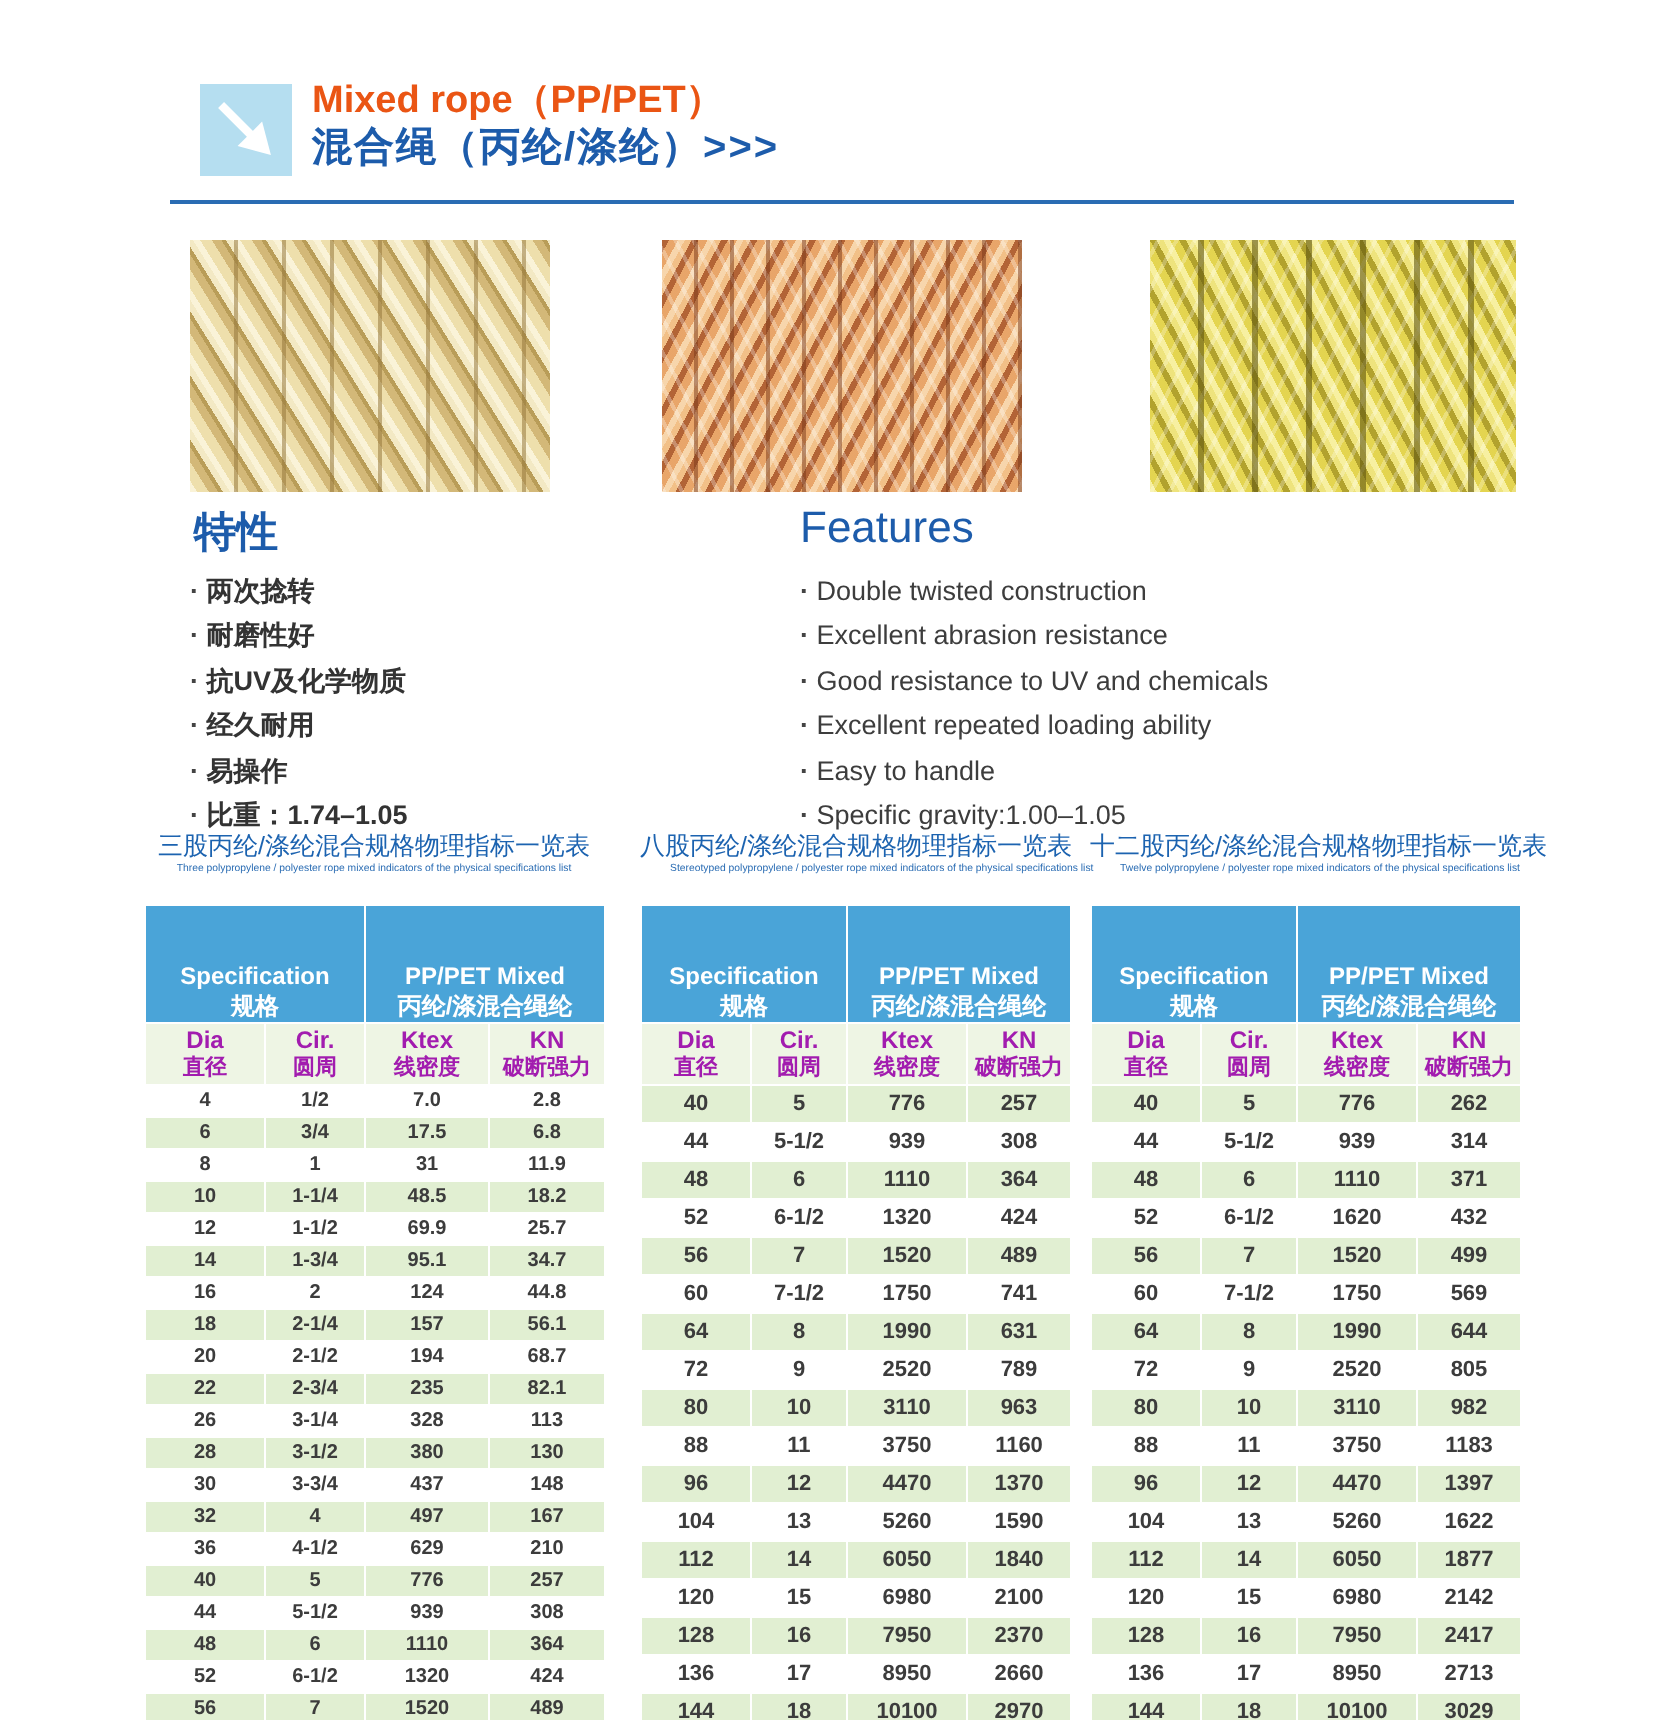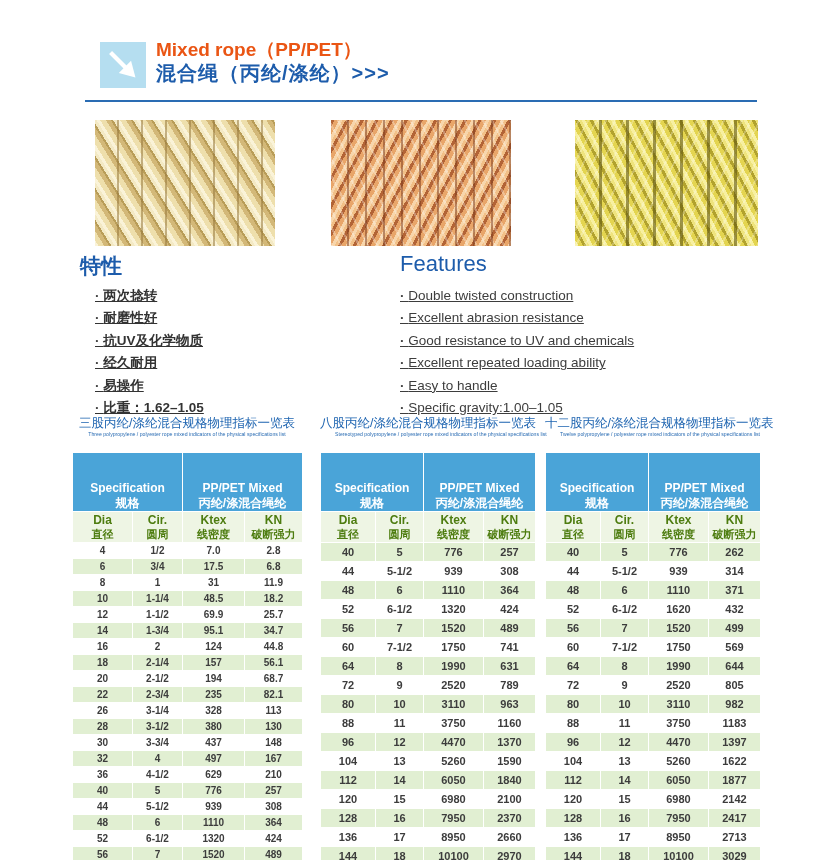--- a/index.html
+++ b/index.html
@@ -24,23 +24,23 @@
       repeating-linear-gradient(90deg, rgba(120,55,25,0) 0 16px, rgba(120,55,25,.5) 16px 18px),
       repeating-linear-gradient(62deg, rgba(255,255,255,.28) 0 2px, rgba(255,255,255,0) 2px 8px),
       repeating-linear-gradient(-62deg, rgba(250,220,180,.9) 0 3px, rgba(233,166,106,.95) 3px 7px, rgba(168,86,44,.8) 7px 10px, rgba(244,196,140,.9) 10px 13px);}
   .photo-3{left:575px;width:183px;background-color:#ddca4e;
     background-image:
       repeating-linear-gradient(90deg, rgba(95,85,15,0) 0 24px, rgba(95,85,15,.6) 24px 27px),
       repeating-linear-gradient(-62deg, rgba(255,255,255,.25) 0 2px, rgba(255,255,255,0) 2px 8px),
       repeating-linear-gradient(62deg, rgba(250,244,170,.9) 0 3px, rgba(228,213,80,.95) 3px 7px, rgba(170,155,40,.85) 7px 10px, rgba(240,230,130,.9) 10px 13px);}
 
   
-  .feat-h-zh{position:absolute;left:80px;top:252px;font-size:21px;font-weight:bold;color:#1d5cab;}
+  .feat-h-zh{position:absolute;left:97px;top:252px;font-size:21px;font-weight:bold;color:#1d5cab;}
   .feat-h-en{position:absolute;left:400px;top:251px;font-size:22px;color:#1d5cab;}
-  ul.feat{position:absolute;list-style:none;margin:0;padding:0;text-decoration:underline;}
+  ul.feat{position:absolute;list-style:none;margin:0;padding:0;}
   ul.feat li{line-height:22.4px;}
   ul.feat li::before{content:"·  ";font-weight:bold;color:#444;}
   .feat-zh{left:95px;top:285px;font-size:13.5px;font-weight:bold;color:#333;}
   .feat-en{left:400px;top:285px;font-size:13.5px;color:#3d3d3d;}
 
   
   .tblhead{position:absolute;top:416px;text-align:center;color:#1c63b0;}
   .th-1{left:72px;width:230px;}
   .th-2{left:320px;width:215px;}
   .th-3{left:545px;width:215px;}
@@ -50,21 +50,21 @@
 
   
   table.spec{position:absolute;top:452px;border-collapse:collapse;table-layout:fixed;}
   .t1{left:72px;width:230px;}
   .t2{left:320px;width:215px;}
   .t3{left:545px;width:215px;}
   table.spec th, table.spec td{border:1px solid #fff;padding:0;text-align:center;vertical-align:middle;}
   th.band{background:#4aa4d8;color:#fff;height:33px;font-weight:bold;border-width:2px;}
   th.band .l1{font-size:12px;line-height:15px;margin-top:28px;}
   th.band .l2{font-size:12px;line-height:15px;}
-  th.sub{background:#eef5e4;height:30px;color:#4d7c0f;}
+  th.sub{background:#eef5e4;height:30px;color:#a21caf;}
   th.sub .l1{font-size:12px;font-weight:bold;line-height:14px;}
   th.sub .l2{font-size:11px;font-weight:bold;line-height:14px;}
   table.spec tbody td{font-weight:bold;color:#3c3c3c;}
   .t1 tbody td{height:15px;font-size:10px;}
   .t2 tbody td,.t3 tbody td{height:18px;font-size:11px;}
   .t1 tbody tr:nth-child(even){background:#e1efd2;}
   .t2 tbody tr:nth-child(odd),.t3 tbody tr:nth-child(odd){background:#e1efd2;}
 </style>
 </head>
 <body>
@@ -85,21 +85,21 @@
   <div class="photo photo-2"></div>
   <div class="photo photo-3"></div>
 
   <div class="feat-h-zh">特性</div>
   <ul class="feat feat-zh">
       <li>两次捻转</li>
       <li>耐磨性好</li>
       <li>抗UV及化学物质</li>
       <li>经久耐用</li>
       <li>易操作</li>
-      <li>比重：1.62–1.05</li>
+      <li>比重：1.74–1.05</li>
     </ul>
   <div class="feat-h-en">Features</div>
   <ul class="feat feat-en">
       <li>Double twisted construction</li>
       <li>Excellent abrasion resistance</li>
       <li>Good resistance to UV and chemicals</li>
       <li>Excellent repeated loading ability</li>
       <li>Easy to handle</li>
       <li>Specific gravity:1.00–1.05</li>
     </ul>

